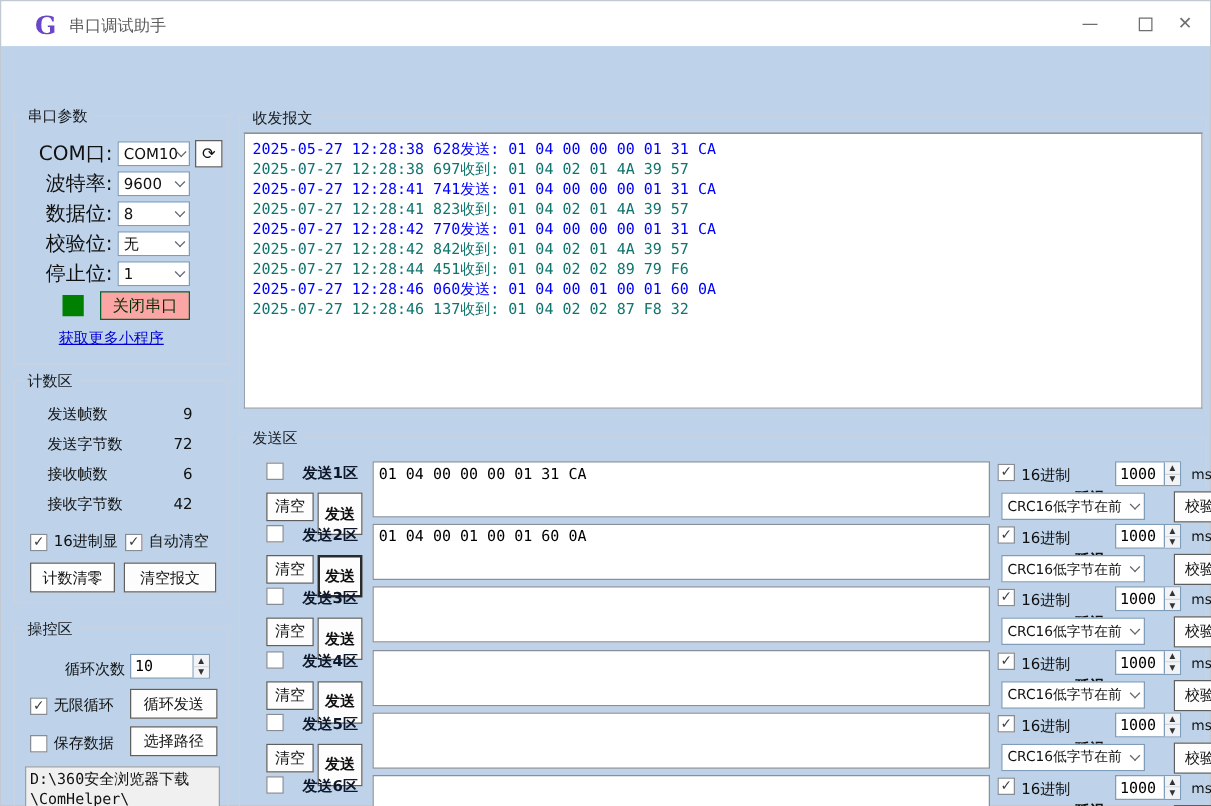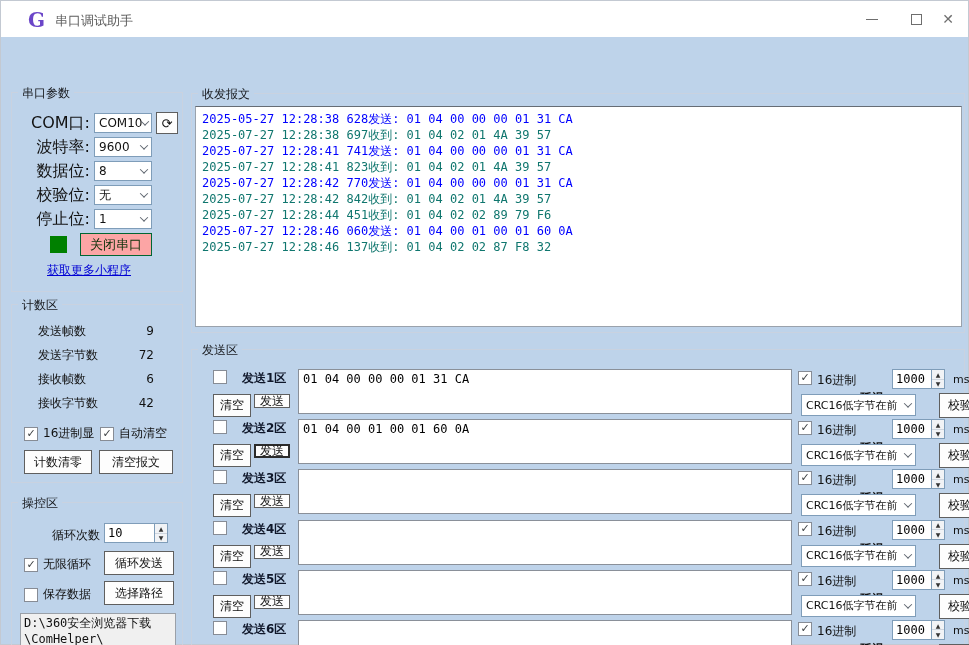--- a/index.html
+++ b/index.html
@@ -87,21 +87,21 @@
   .logline { height:16px; font:12px "DejaVu Sans Mono", monospace; white-space:pre; }
   .logline.send { color:#0000ff; } .logline.recv { color:#0f766e; }
 
   
   .g-send { left:190px; top:312px; width:774px; height:331px; }
   .send-rows { position:absolute; left:0; top:17px; right:0; }
   .srow { position:relative; height:50.2px; }
   .rowcb { position:absolute; left:21px; top:3px; }
   .rowlabel { position:absolute; left:40px; top:3px; font-weight:bold; color:#0f172a; font-size:12px;margin-left:10px; }
   .clearbtn { position:absolute; left:21px; top:27px; width:38px; height:23px; }
-  .sendbtn  { position:absolute; left:62px; top:27px; width:36px; height:14px; }
+  .sendbtn  { position:absolute; left:62px; top:27px; width:36px; height:34px;font-weight:bold; }
   .srow.focused .sendbtn { border:2px solid #2b2b2b; }
   .hexinput { position:absolute; left:106px; top:2px; width:494px; height:45px; background:#fff;
               border:1px solid #8a9099; resize:none; outline:none;
               font:12px "DejaVu Sans Mono", monospace; padding:2px 4px; overflow:hidden; }
   .hexcb { position:absolute; left:606px; top:4px; }
   .hexlabel { position:absolute; left:625px; top:5px; }
   .delaylbl { position:absolute; left:668px; top:23px; text-decoration:underline;font-weight:bold; }
   .delayspin { position:absolute; left:700px; top:2px; width:53px; height:20px; }
   .mslabel { position:absolute; left:761px; top:6px; font-size:11px; }
   .crcsel { position:absolute; left:609px; top:27px; width:115px; height:22px; font-size:11px; }

